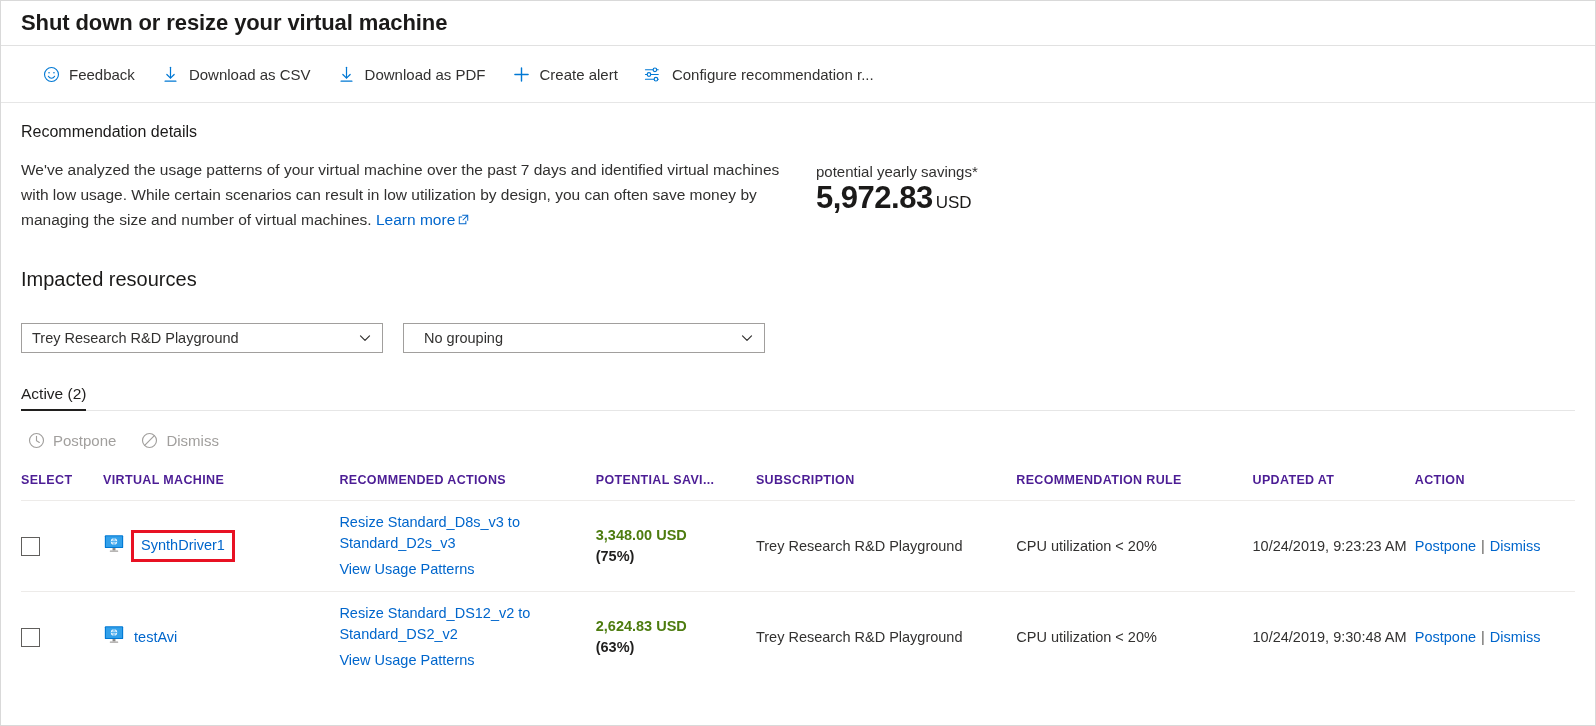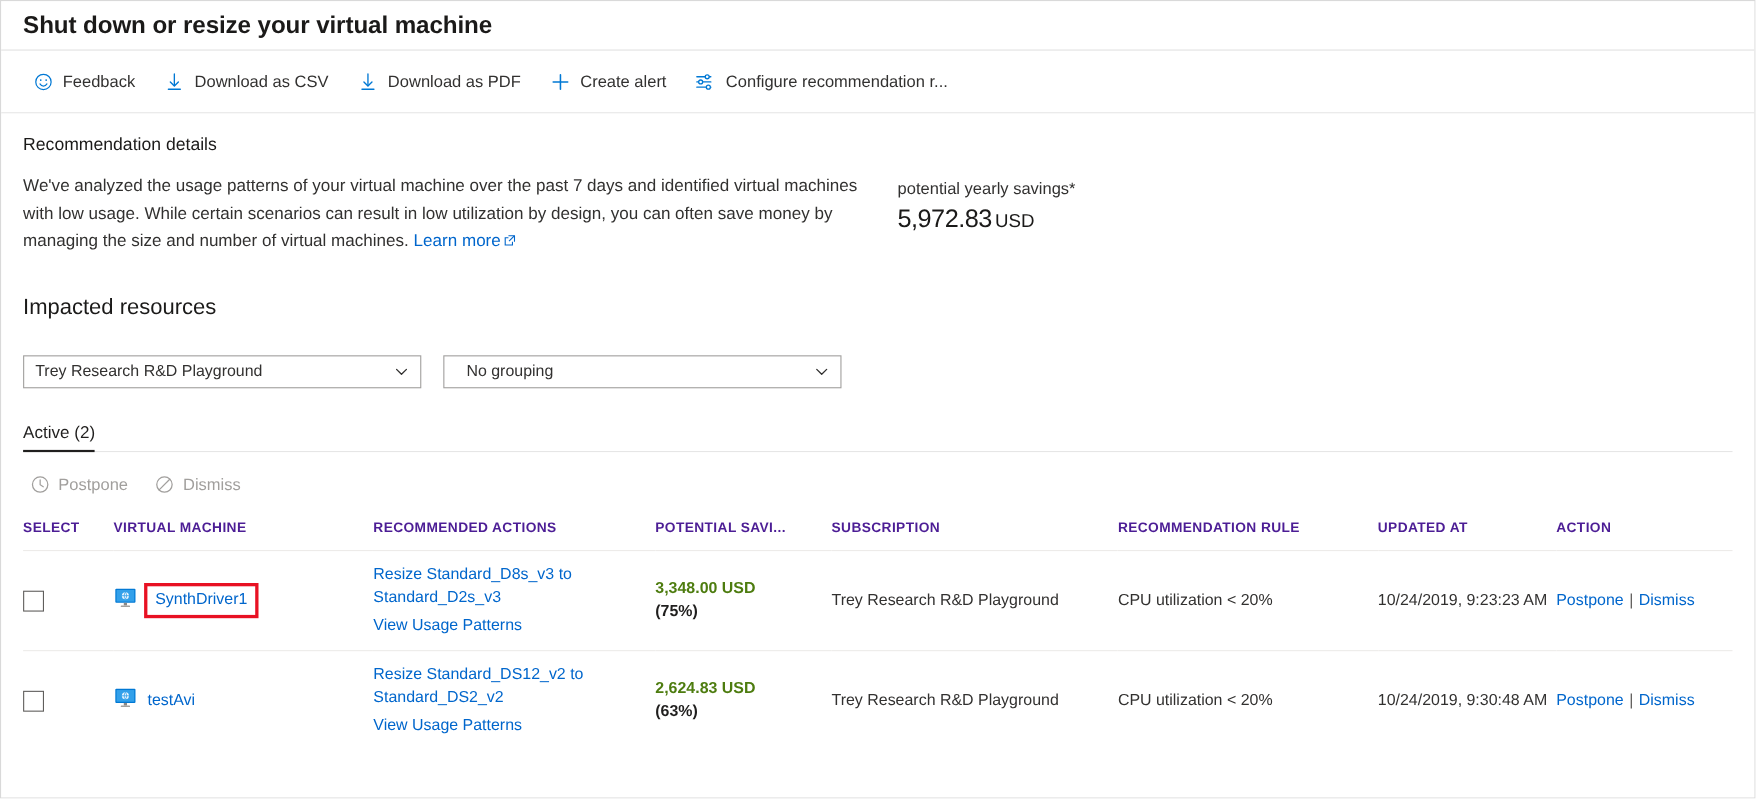--- a/index.html
+++ b/index.html
@@ -37,21 +37,21 @@
     color: #1b1a19;
     letter-spacing: -0.1px;
   }
 
   
   .commandbar {
     height: 57px;
     box-sizing: border-box;
     display: flex;
     align-items: center;
-    padding: 0 18px;
+    padding: 0 30px;
     border-bottom: 1px solid #e6e6e6;
     gap: 0px;
   }
   .cmd {
     display: flex;
     align-items: center;
     height: 34px;
     padding: 0 10px;
     margin-right: 6px;
     cursor: pointer;
@@ -105,22 +105,22 @@
   .savings-block {
     margin-left: 25px;
     padding-top: 6px;
   }
   .savings-label {
     font-size: 15px;
     color: #323130;
     margin-bottom: 1px;
   }
   .savings-amount {
-    font-size: 23px;
-    font-weight: 400;
+    font-size: 31px;
+    font-weight: 700;
     color: #1b1a19;
     line-height: 34px;
     letter-spacing: -0.5px;
   }
   .savings-currency {
     font-size: 17px;
     font-weight: 400;
     color: #1b1a19;
     margin-left: 3px;
     text-align: right;

